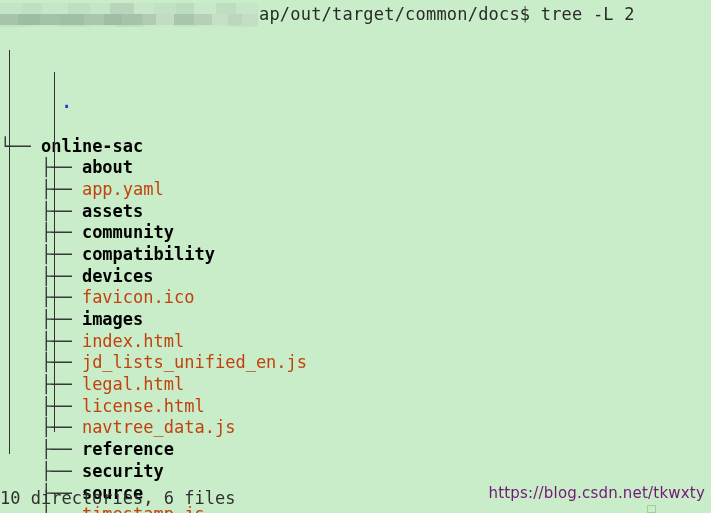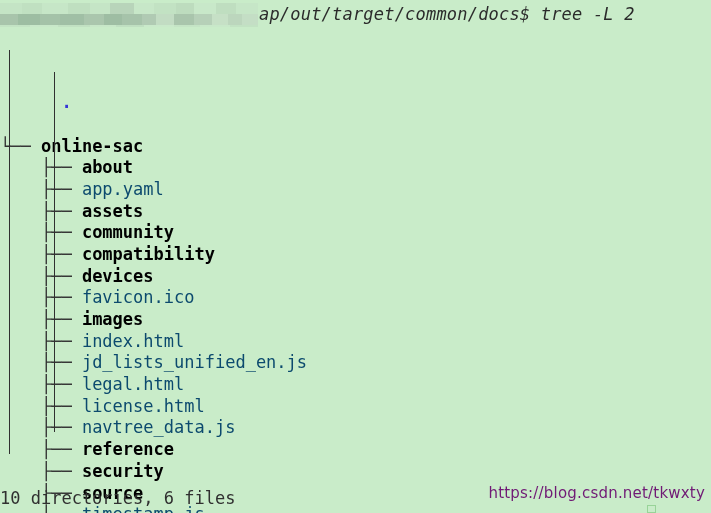--- a/index.html
+++ b/index.html
@@ -28,21 +28,20 @@
   .prompt-line {
     position: absolute;
     left: 0;
     top: 3px;
     height: 22px;
     width: 711px;
     white-space: pre;
     font-size: 17px;
     line-height: 22px;
     color: #2b2b2b;
-    font-style: italic;
   }
   .prompt-redacted {
     position: absolute;
     left: 0;
     top: 0;
     width: 259px;
     height: 24px;
     overflow: hidden;
   }
   .mosaic {
@@ -75,21 +74,21 @@
     height: 21.7px;
   }
   .branch {
     color: #303030;
   }
   .dir {
     color: #000000;
     font-weight: bold;
   }
   .file {
-    color: #0c4a6e;
+    color: #c2410c;
     margin-top: 12px;
   }
   .root-dot {
     color: #3636d6;
     font-weight: bold;
   }
 
   
   .summary {
     position: absolute;

